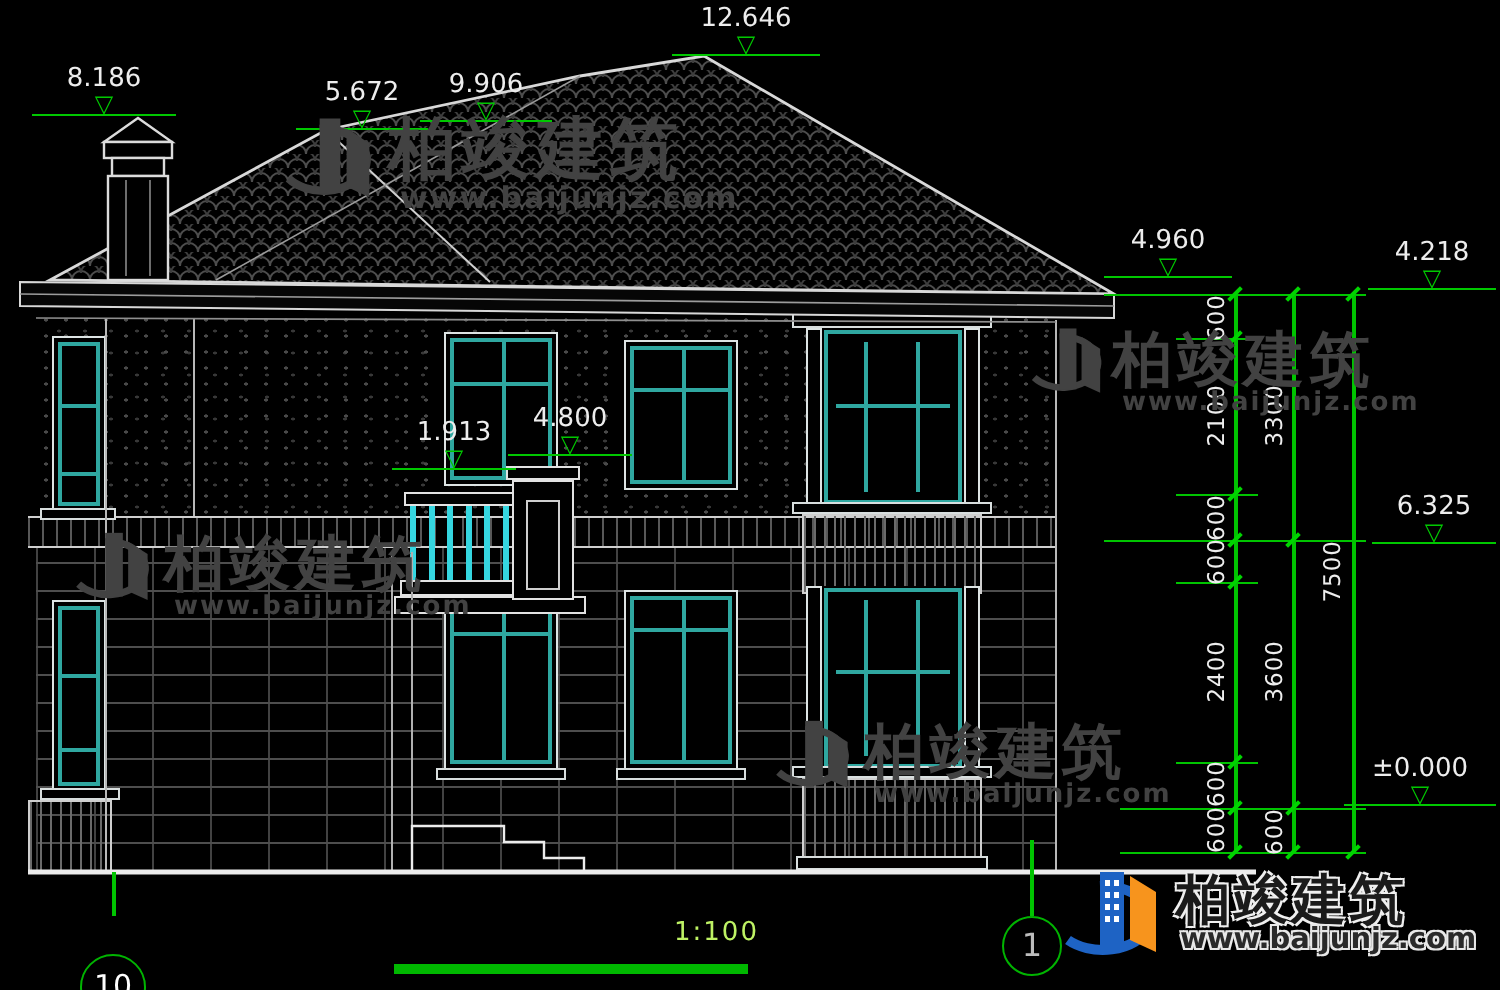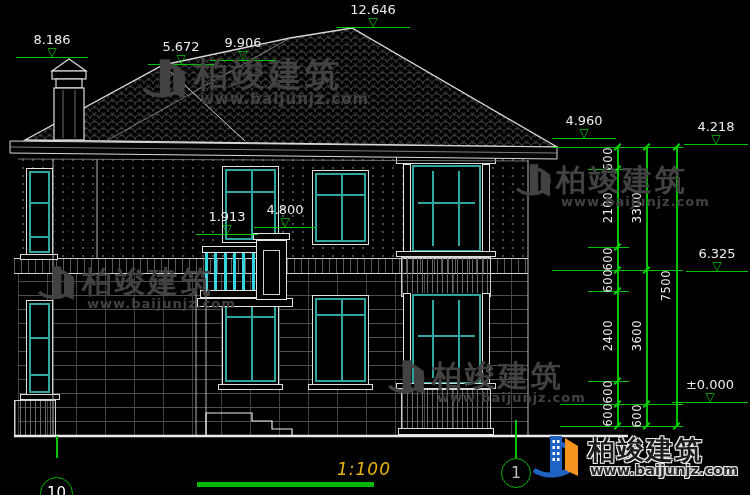--- a/index.html
+++ b/index.html
@@ -45,21 +45,21 @@
   .elev{position:absolute;text-align:center;color:#ededed;font-size:13px;line-height:14px;}
   .elev .tri{display:block;color:#00c800;font-size:12px;line-height:10px;}
   .elev .eline{display:block;height:0;border-top:1.6px solid #00c800;}
 
   
   .bubble{position:absolute;border:1.6px solid #00b400;border-radius:50%;color:#fff;
           text-align:center;background:#000;}
 
   
   .title{position:absolute;color:#fff;font-size:25px;font-weight:bold;letter-spacing:2px;}
-  .scale{position:absolute;color:#eab308;font-size:17px;letter-spacing:1px;font-style:italic;}
+  .scale{position:absolute;color:#bef264;font-size:13px;letter-spacing:1px;}
   .titlebar{position:absolute;background:#00b800;}
 
   
   .wm{position:absolute;color:#424242;font-weight:bold;white-space:nowrap;}
   .wm-brand{letter-spacing:3px;}
   .wm-url{letter-spacing:1px;}
   .cwm-brand{position:absolute;color:#1b1b1b;font-weight:bold;letter-spacing:2px;white-space:nowrap;
      text-shadow:-1px -1px 0 #efefef,1px -1px 0 #efefef,-1px 1px 0 #efefef,1px 1px 0 #efefef;}
   .cwm-url{position:absolute;color:#2a2a2a;font-weight:bold;white-space:nowrap;
      text-shadow:-1px -1px 0 #e8e8e8,1px -1px 0 #e8e8e8,-1px 1px 0 #e8e8e8,1px 1px 0 #e8e8e8;}

